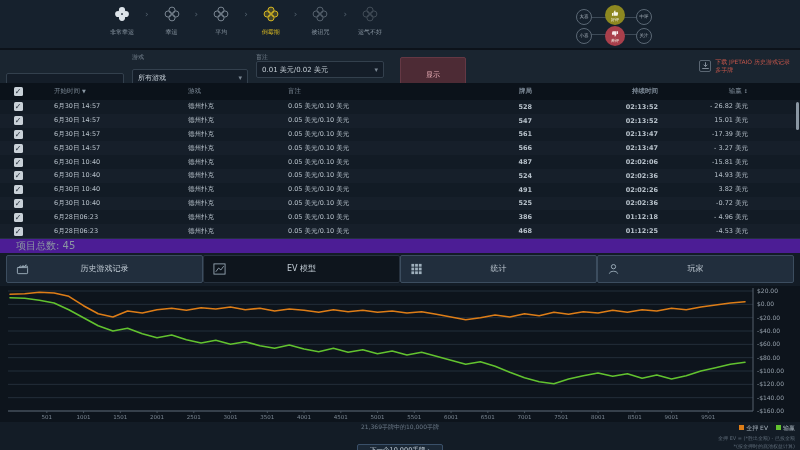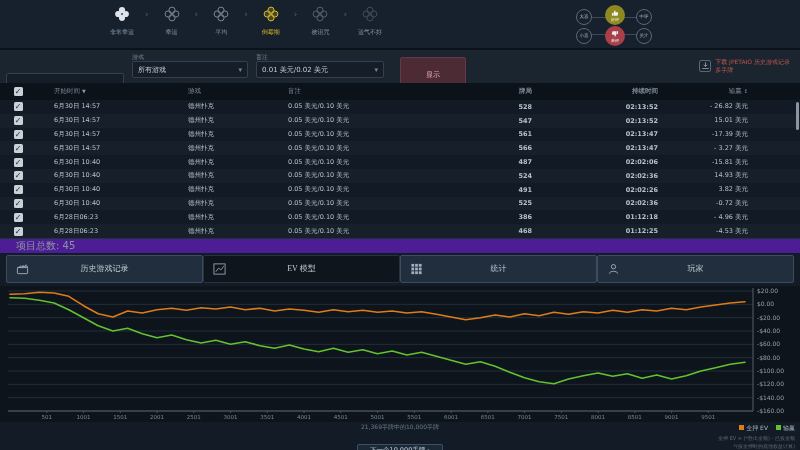--- a/index.html
+++ b/index.html
@@ -28,21 +28,21 @@
   
   .filterbar { position:relative; height:33px; background:#1a2530; display:flex;
                align-items:flex-start; padding:3px 6px 0 6px; gap:8px; }
   .fgroup { display:flex; flex-direction:column; gap:1px; }
   .fgroup > .flabel { font-size:6px; color:#76838f; height:7px; }
   .control { height:17px; background:#141d28; border:1px solid #33404d; border-radius:2px;
              display:flex; align-items:center; justify-content:space-between;
              padding:0 5px; font-size:7px; color:#c4cdd5; }
   .control .caret { color:#7b8793; font-size:7px; margin-left:6px; }
   .control.tall { height:32px; margin-top:20px; }
-  .w1 { width:118px; } .w2 { width:128px; } .w3 { width:116px; } .w4 { width:128px; }
+  .w1 { width:118px; } .w2 { width:128px; } .w3 { width:116px;margin-top:8px; } .w4 { width:128px; }
   .show-btn { margin-top:4px; margin-left:8px; width:66px; height:36px; background:#4d2b35;
               border:1px solid #643844; border-radius:2px; color:#e5aab3; font-size:7px;
               font-family:inherit; }
   .download { margin-left:auto; margin-top:3px; display:flex; align-items:center; gap:4px;
               padding:2px 4px; color:#c2554a; font-size:6px; line-height:1.25; text-align:left; }
   .dl-box { width:12px; height:12px; border:1px solid #5a6672; border-radius:2px;
             display:flex; align-items:center; justify-content:center; color:#9aa5b0; }
 
   
   .table { position:relative; }
@@ -62,21 +62,21 @@
   .total { height:15px; background:#4c1d95; border-top:1px solid #243040; display:flex;
            align-items:center; padding-left:16px; font-size:10px; color:#8b97a2; }
 
   
   .tabs { height:33px; display:grid; grid-template-columns:repeat(4,1fr); 
           padding:2px 6px 3px 6px; background:#131c26; }
   .tab { position:relative; display:flex; align-items:center; background:#212e3d;
          border:1px solid #3c4d5f; border-radius:2px; color:#c3cdd6; }
   .tab .ticon { position:absolute; left:9px; top:50%; transform:translateY(-50%); color:#9fb0bd; display:flex; }
   .tab .tlabel { width:100%; text-align:center; font-size:8px; }
-  .tab.active { background:#0e151d; border-color:#27323f;font-family:Liberation Serif, serif; }
+  .tab.active { background:#0e151d; border-color:#27323f; }
 
   
   .chart { position:relative; height:136px; background:#0d141c; }
 
   
   .bottomstrip { position:relative; height:28px; background:#131c26; }
   .bs-center { position:absolute; left:0; right:0; top:1px; display:flex; flex-direction:column;
                align-items:center; gap:12px; }
   .progress { font-size:6px; color:#6b7987; }
   .next { height:13px; padding:0 12px; font-size:6.5px; background:#1b2836;

